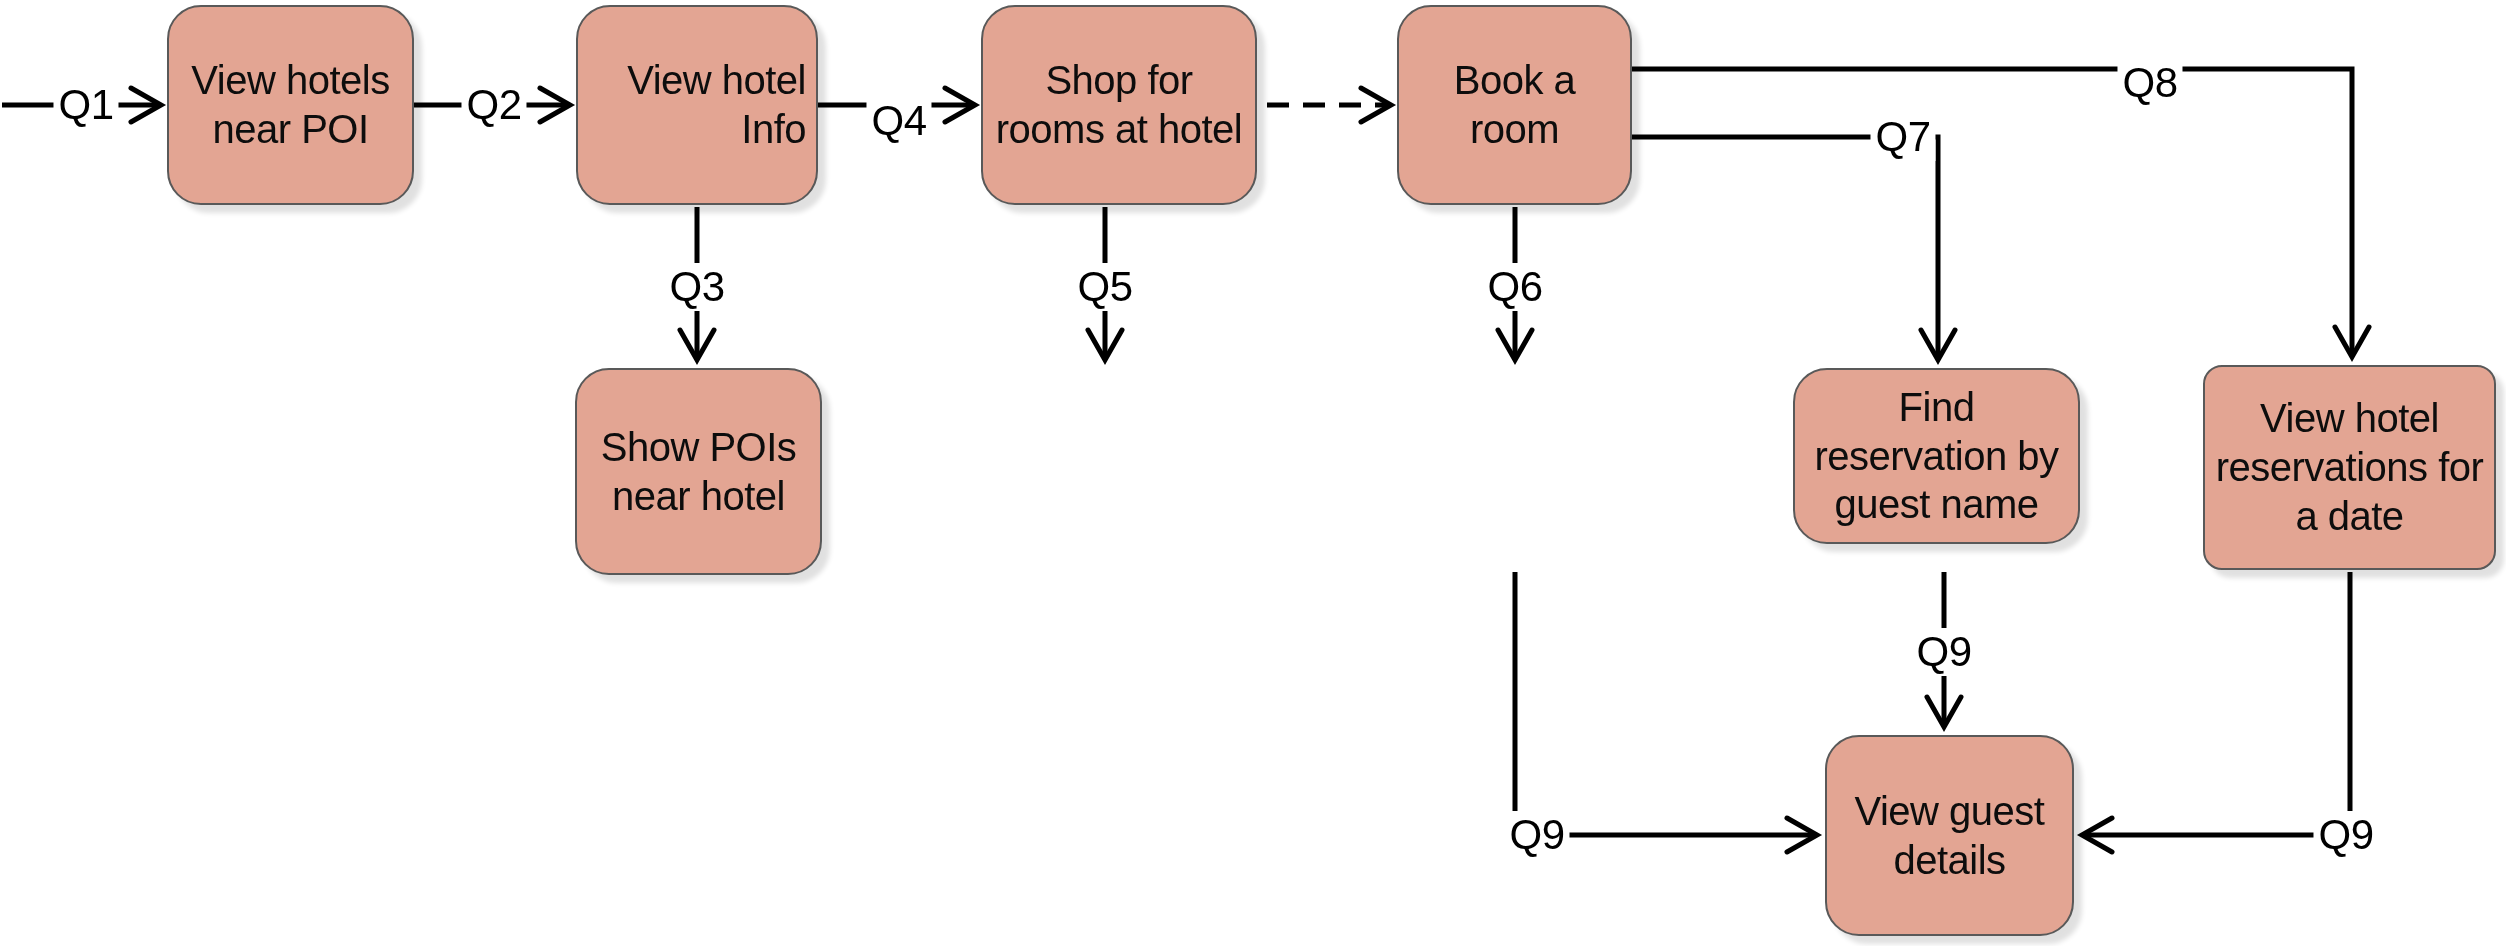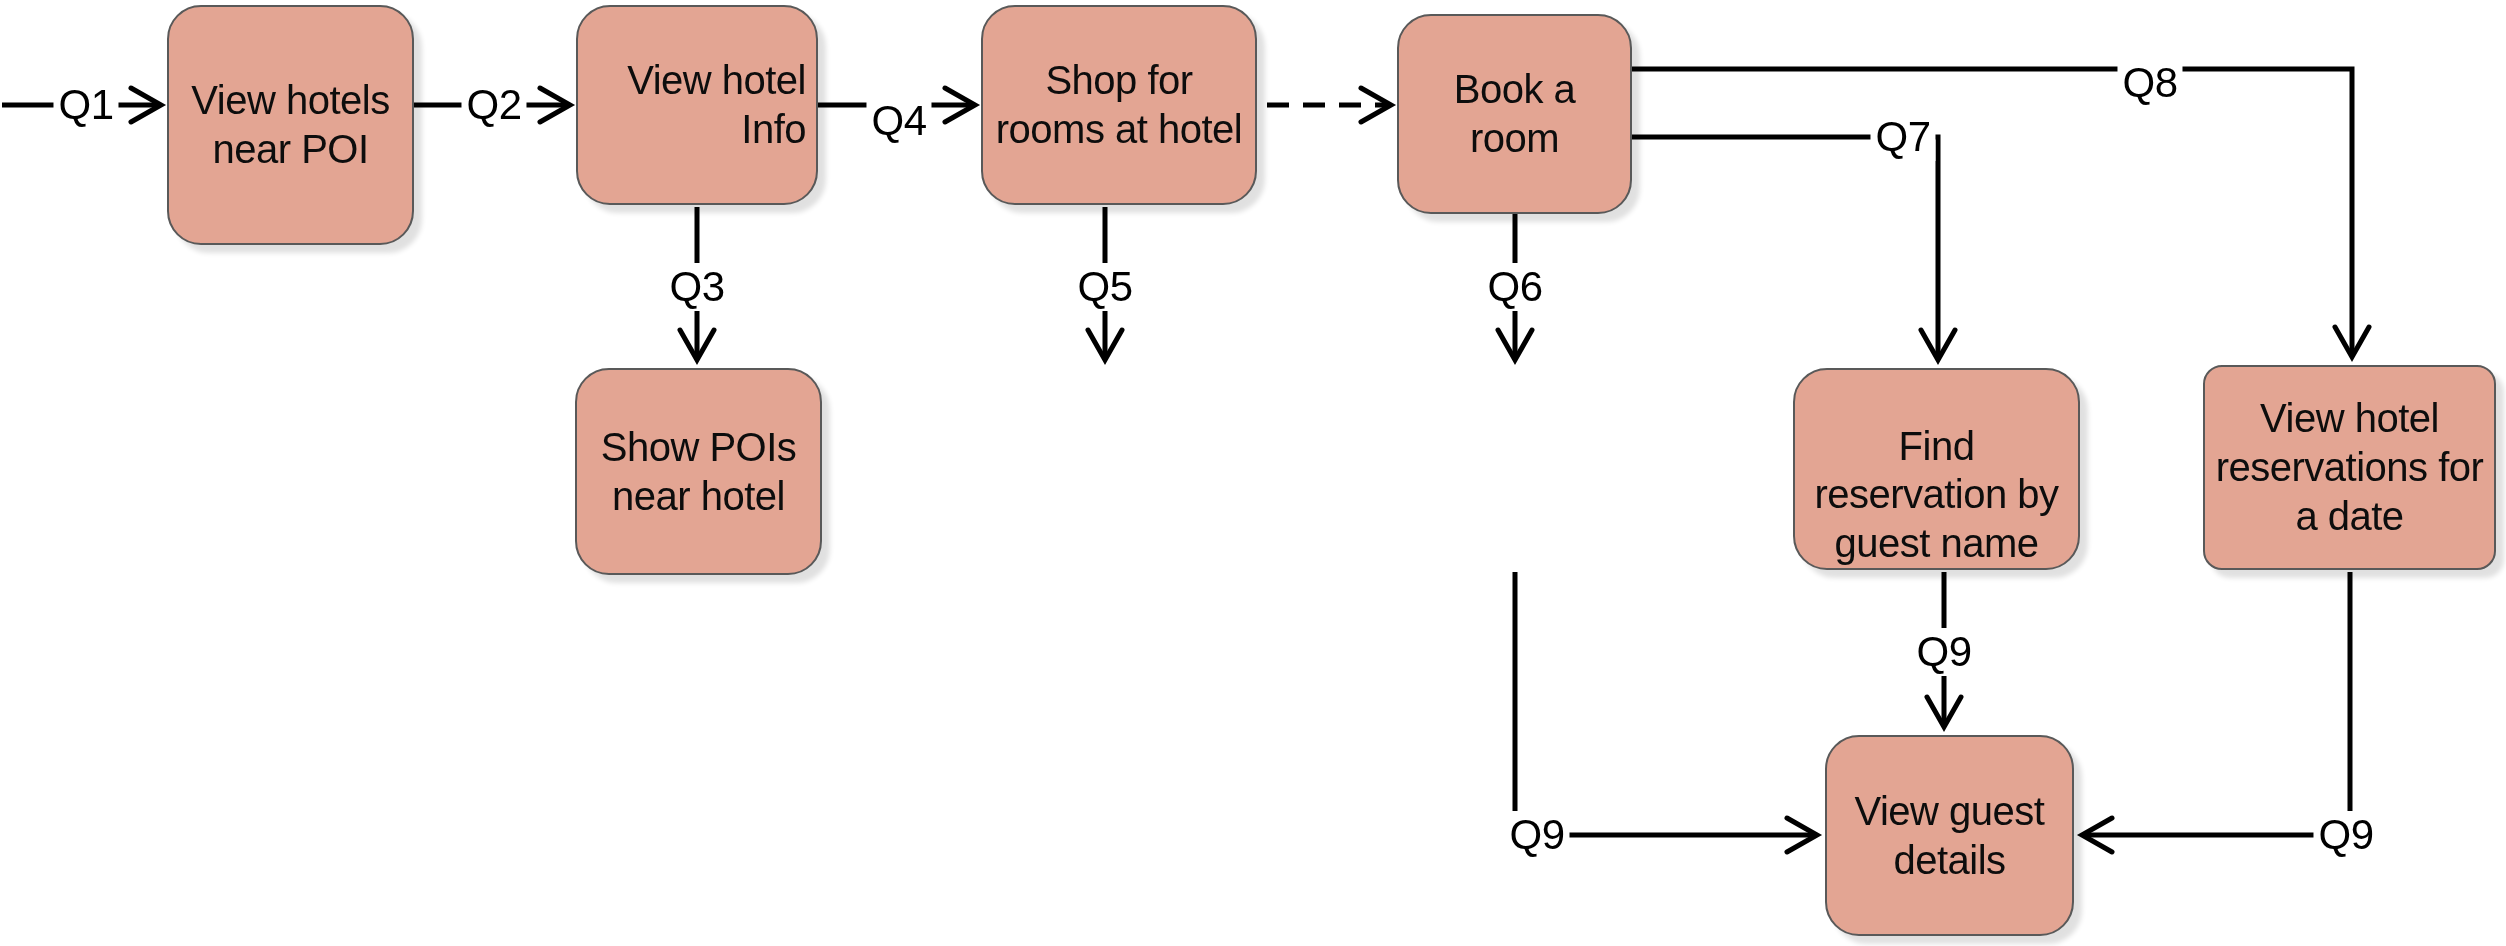--- a/index.html
+++ b/index.html
@@ -58,37 +58,37 @@
     <path class="edge dashed" d="M 1231 105 H 1391" marker-end="url(#arrow)"></path>
     <path class="edge" d="M 1105 207 V 360" marker-end="url(#arrow)"></path>
     <path class="edge" d="M 1515 207 V 360" marker-end="url(#arrow)"></path>
     <path class="edge" d="M 1632 137 H 1938 V 360" marker-end="url(#arrow)"></path>
     <path class="edge" d="M 1632 69 H 2352 V 357" marker-end="url(#arrow)"></path>
     <path class="edge" d="M 1515 572 V 835 H 1817" marker-end="url(#arrow)"></path>
     <path class="edge" d="M 1944 572 V 727" marker-end="url(#arrow)"></path>
     <path class="edge" d="M 2350 572 V 835 H 2082" marker-end="url(#arrow)"></path>
   </svg>
 
-  <div class="node" style="left:167px;top:5px;width:247px;height:240px;">
+  <div class="node" style="left:167px;top:5px;width:247px;height:200px;">
     <span>View hotels near POI</span>
   </div>
   <div class="node" style="left:576px;top:5px;width:242px;height:200px;text-align:right;">
     <span>View hotel Info</span>
   </div>
   <div class="node" style="left:981px;top:5px;width:276px;height:200px;">
     <span>Shop for rooms at hotel</span>
   </div>
-  <div class="node" style="left:1397px;top:14px;width:235px;height:200px;">
+  <div class="node" style="left:1397px;top:5px;width:235px;height:200px;">
     <span>Book a room</span>
   </div>
 
   <div class="node" style="left:575px;top:368px;width:247px;height:207px;">
     <span>Show POIs near hotel</span>
   </div>
-  <div class="node" style="left:1793px;top:368px;width:287px;height:202px;align-items:flex-end;">
+  <div class="node" style="left:1793px;top:368px;width:287px;height:176px;">
     <span>Find reservation by guest name</span>
   </div>
   <div class="node" style="left:2203px;top:365px;width:293px;height:205px;border-radius:19px;">
     <span>View hotel reservations for a date</span>
   </div>
 
   <div class="node" style="left:1825px;top:735px;width:249px;height:201px;">
     <span>View guest details</span>
   </div>
 

